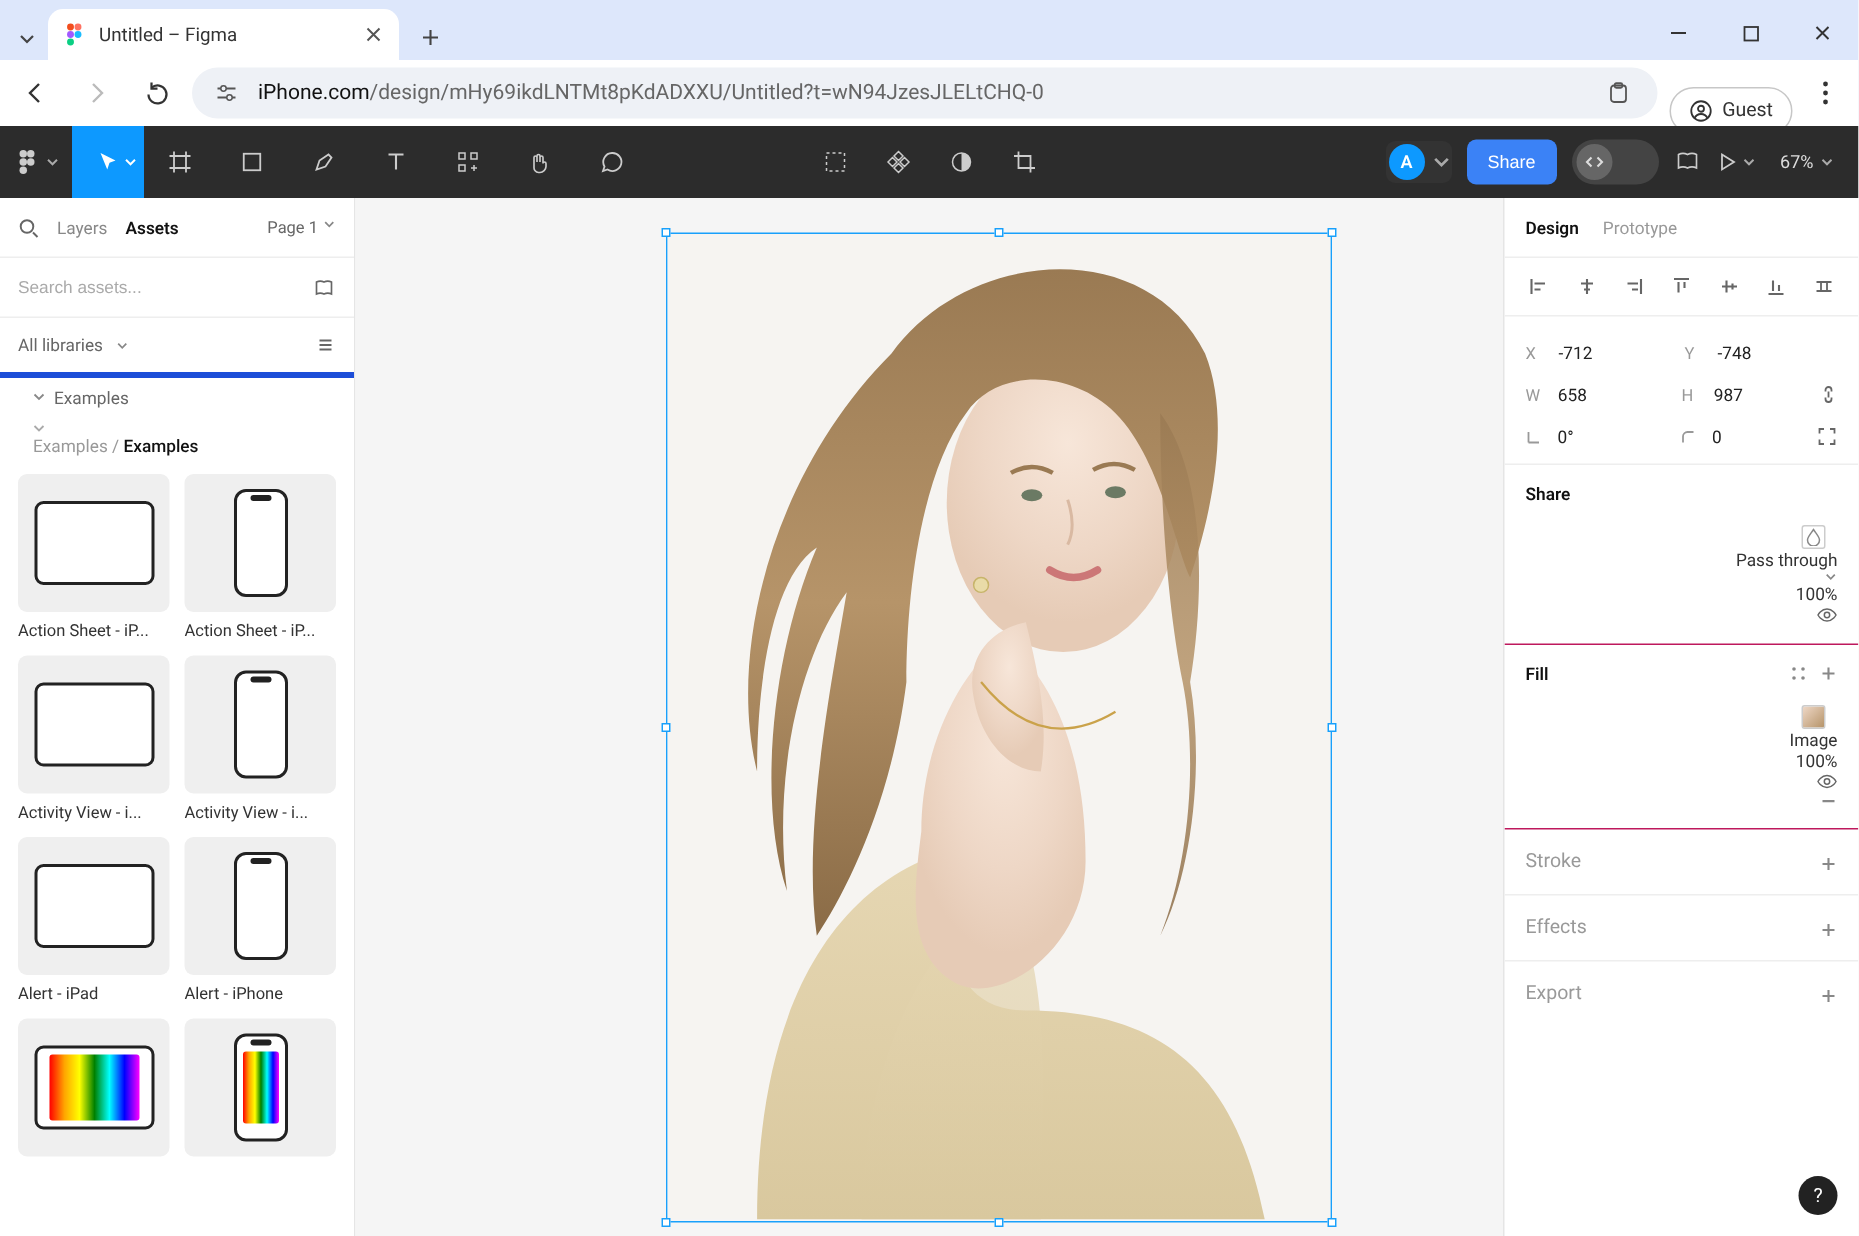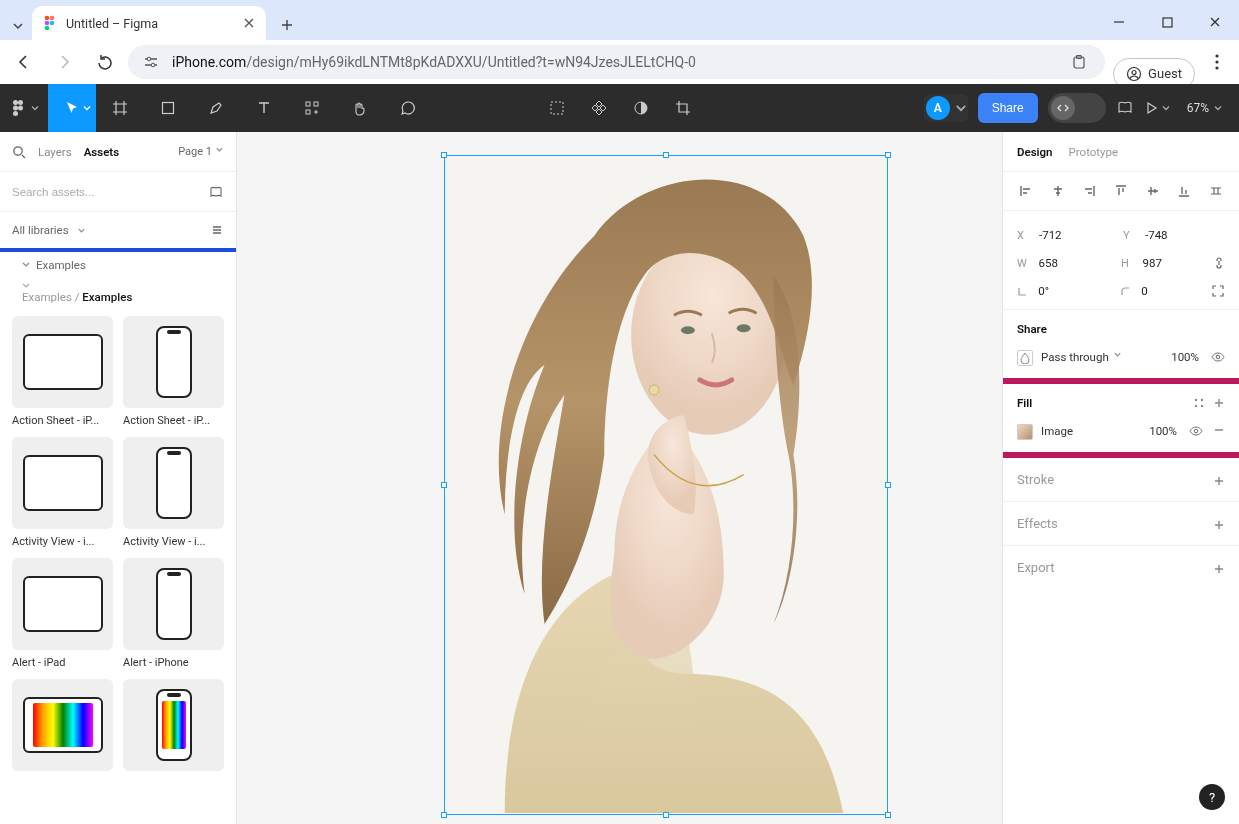--- a/index.html
+++ b/index.html
@@ -98,21 +98,21 @@
   .align-row span{ width:18px; height:18px; display:flex; align-items:center; justify-content:center; color:#666;}
   .coords{ padding:10px 14px 4px; border-bottom:1px solid #eee;}
   .coords .line{ display:flex; align-items:center; height:28px;}
   .coords .lab{ width:22px; color:#999; font-size:11px;}
   .coords .val{ width:72px; color:#222; font-size:11.5px;}
   .coords .lab2{ width:22px; color:#999; font-size:11px; margin-left:12px;}
   .coords .end-ic{ margin-left:auto; color:#666;}
   .section-h{ display:flex; align-items:center; padding:12px 14px 8px; font-size:11.5px; color:#111; font-weight:600;}
   .section-h .grow{flex:1;}
   .section-h .ic{ color:#888; margin-left:8px;}
-  .prop-line{ display:flex; align-items:flex-start; padding:6px 14px 12px; font-size:11.5px; color:#333; border-bottom:6px solid #be185d;}
+  .prop-line{ display:flex; align-items:flex-end; padding:6px 14px 12px; font-size:11.5px; color:#333; border-bottom:1px solid #be185d;flex-direction:column;}
   .prop-line .chip{ width:16px;height:16px; border:1px solid #ccc; border-radius:2px; margin-right:8px; display:flex;align-items:center;justify-content:center; overflow:hidden;}
   .prop-line .pct{ margin-left:auto; color:#333;}
   .prop-line .eye{ margin-left:12px; color:#666;}
   .prop-line .minus{ margin-left:10px; color:#666;}
   .muted-h{ display:flex; align-items:flex-end; padding:14px 14px; font-size:13px; color:#999; border-bottom:1px solid #eee;}
   .muted-h .plus{ margin-left:auto; color:#888;}
 </style>
 </head>
 <body>
 

